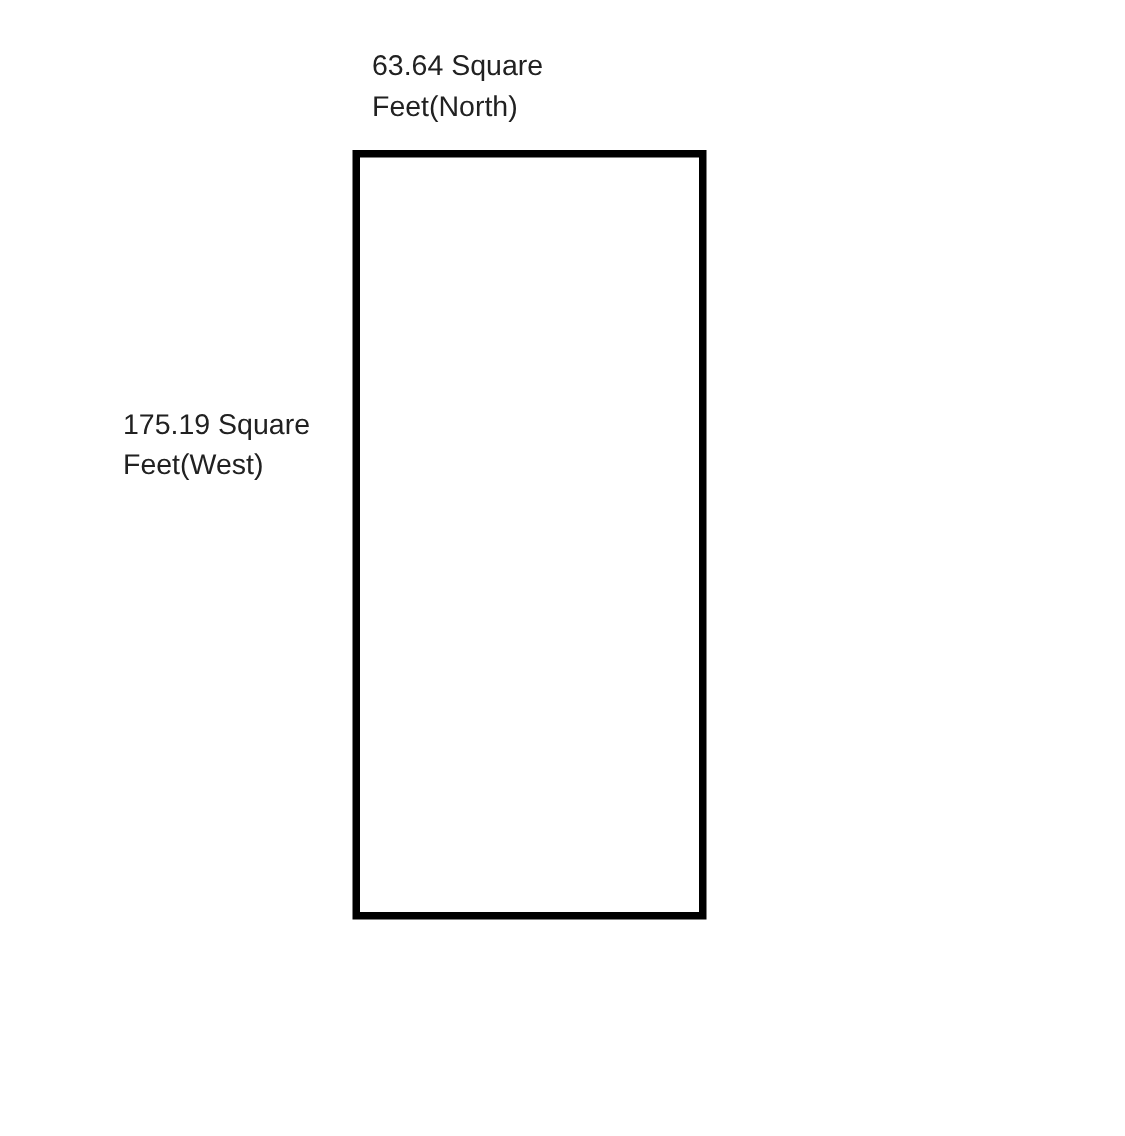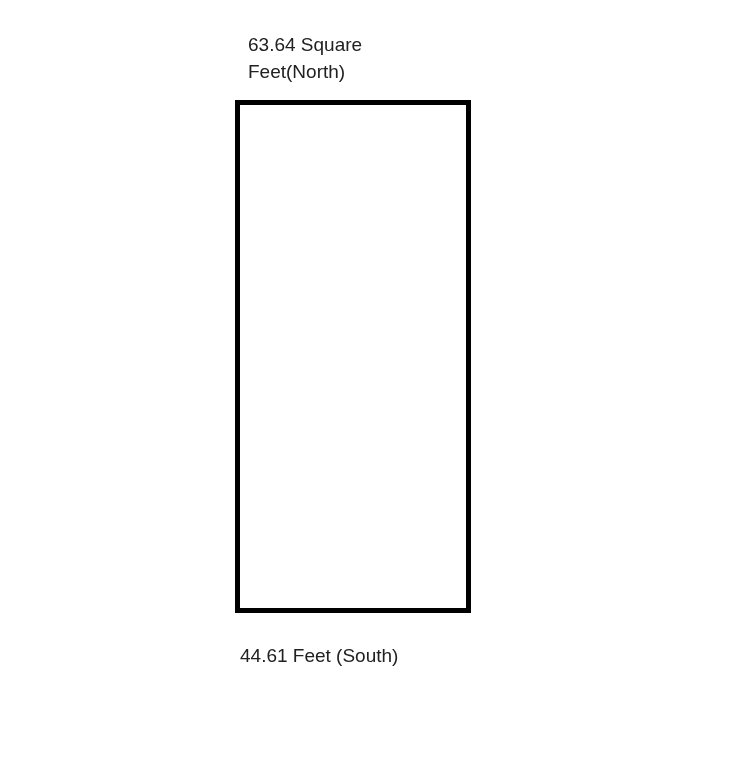--- a/index.html
+++ b/index.html
@@ -53,19 +53,19 @@
     white-space: nowrap;
   }
 </style>
 </head>
 <body>
 
 <div class="canvas">
 
   <div class="side-label label-north">63.64 Square Feet(North)</div>
 
+  <div class="side-label label-west">175.19 Square Feet(West)</div>
 
   <div class="parcel-rect"></div>
 
 
-  <div class="side-label label-south">44.61 Feet (South)</div>
 
 </div>
 
 </body></html>

